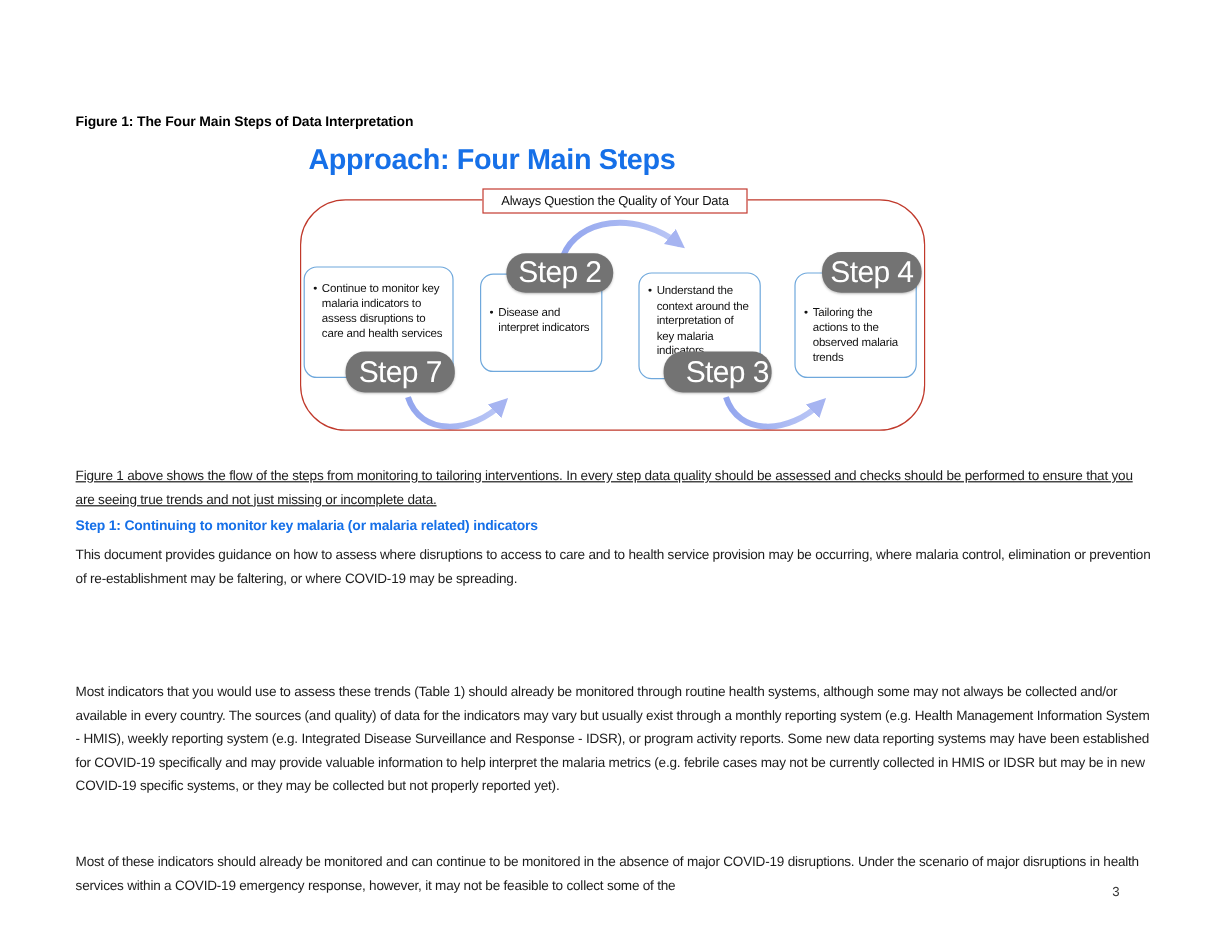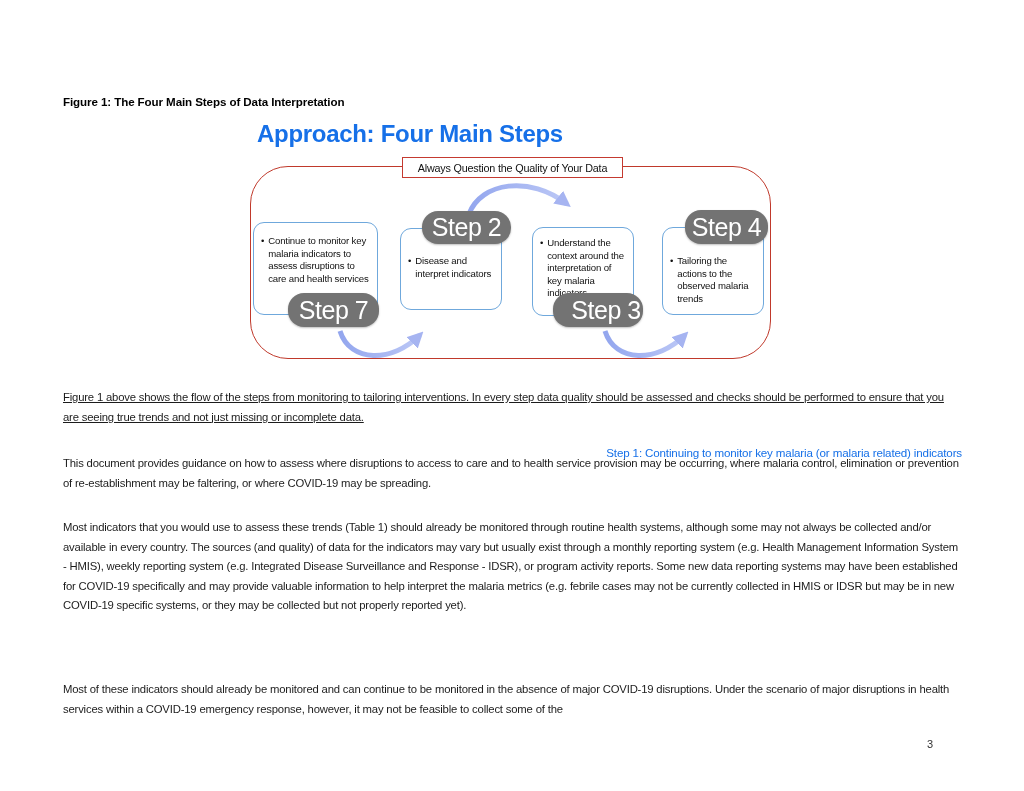--- a/index.html
+++ b/index.html
@@ -15,27 +15,26 @@
     letter-spacing: -0.1px;
     margin-top: 24px;
   }
   .para {
     left: 63px; width: 899px;
     font-size: 11.3px; line-height: 19.6px; letter-spacing: -0.18px;
     color: #1c1c1c;
   }
   .p1 { top: 388px; text-decoration: underline; }
   .p2 { top: 454px; }
-  .p3 { top: 518px; }
-  .p4 { top: 680px; }
+  .p3 { top: 568px; }
+  .p4 { top: 710px; }
   .step-heading {
-    left: 63px; top: 446px; width: 899px;
-    font-size: 11.6px; font-weight: normal; color: #1670e8;
+    left: 63px; top: 432px; width: 899px;
+    font-size: 11.6px; font-weight: bold; color: #1670e8;
     letter-spacing: -0.15px;
-    text-align: right;
   }
   .page-number {
     left: 900px; top: 738px; width: 60px; text-align: center;
     font-size: 11px; color: #333;
   }
 
   
   .diagram-title {
     left: 257px; top: 120px; width: 520px;
     font-size: 24px; font-weight: bold; color: #1670e8;

